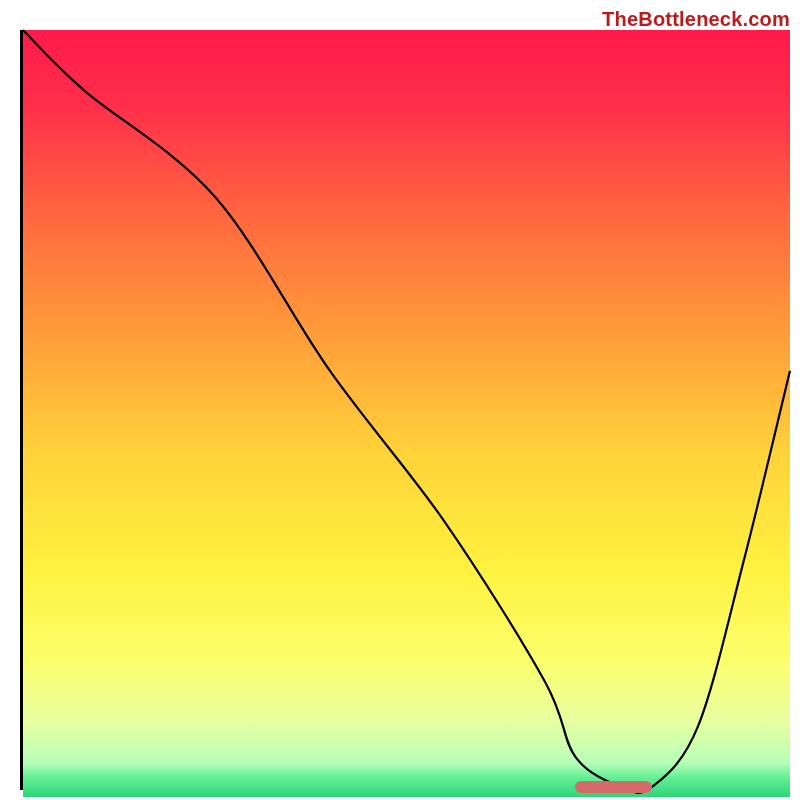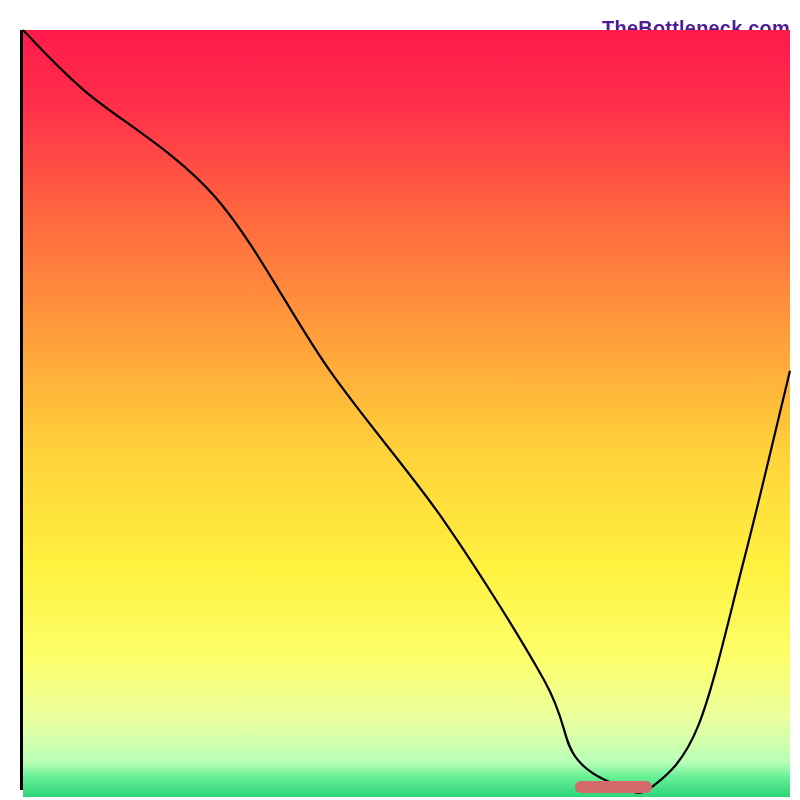--- a/index.html
+++ b/index.html
@@ -11,25 +11,25 @@
     font-family: Arial, Helvetica, sans-serif;
     background: #ffffff;
   }
   .canvas {
     position: relative;
     width: 800px;
     height: 800px;
   }
   .watermark {
     position: absolute;
-    top: 17px;
+    top: 8px;
     right: 10px;
     font-size: 20px;
     font-weight: 600;
-    color: #4c1d95;
+    color: #b91c1c;
     letter-spacing: 0.2px;
     margin-left: 20px;
   }
   .plot-area {
     position: absolute;
     left: 20px;
     top: 30px;
     width: 770px;
     height: 760px;
     border-left: 3px solid #000;

